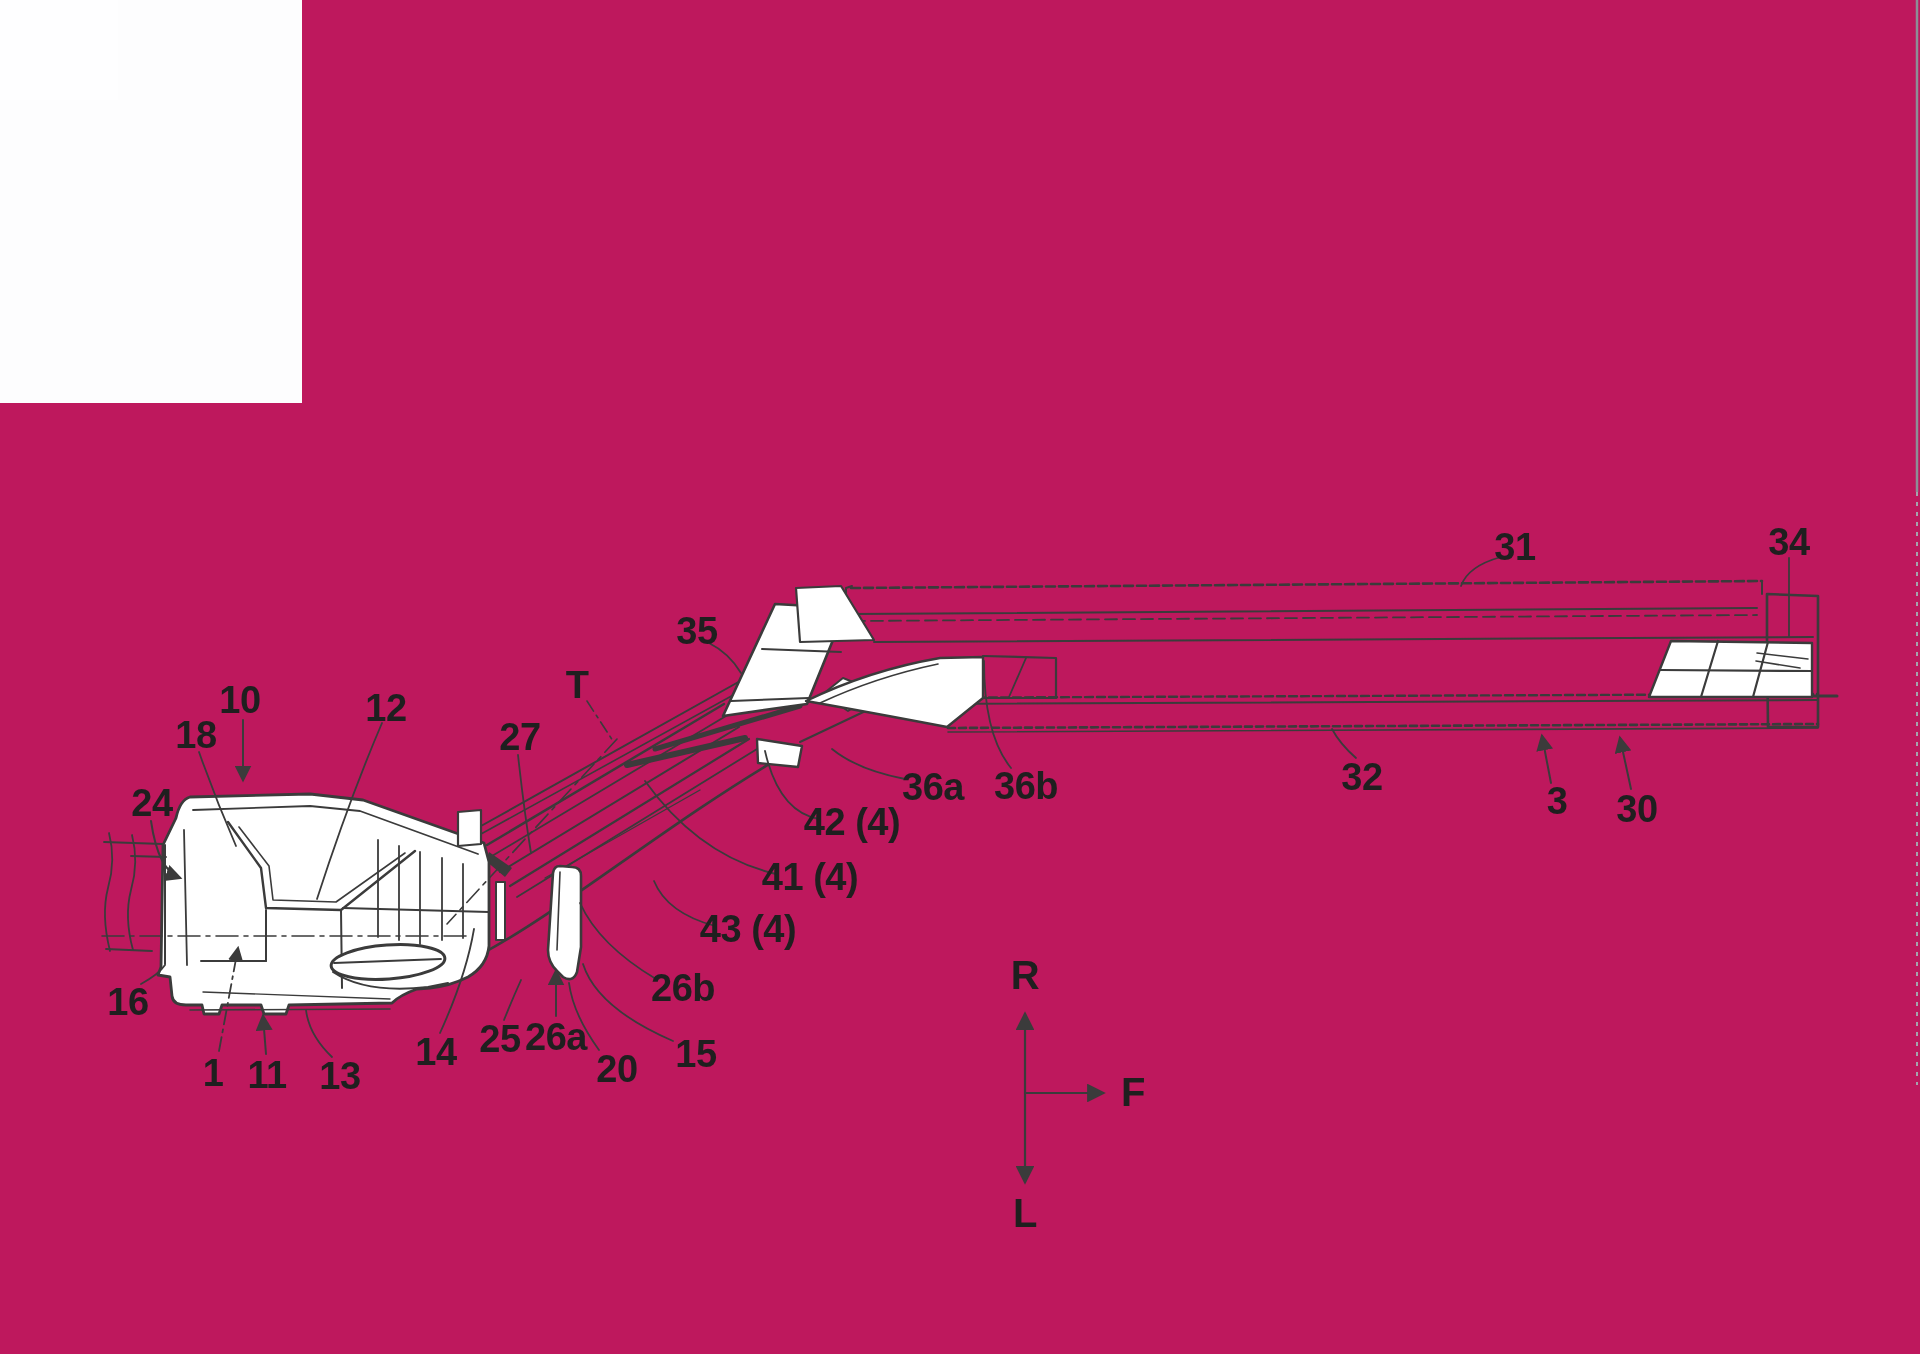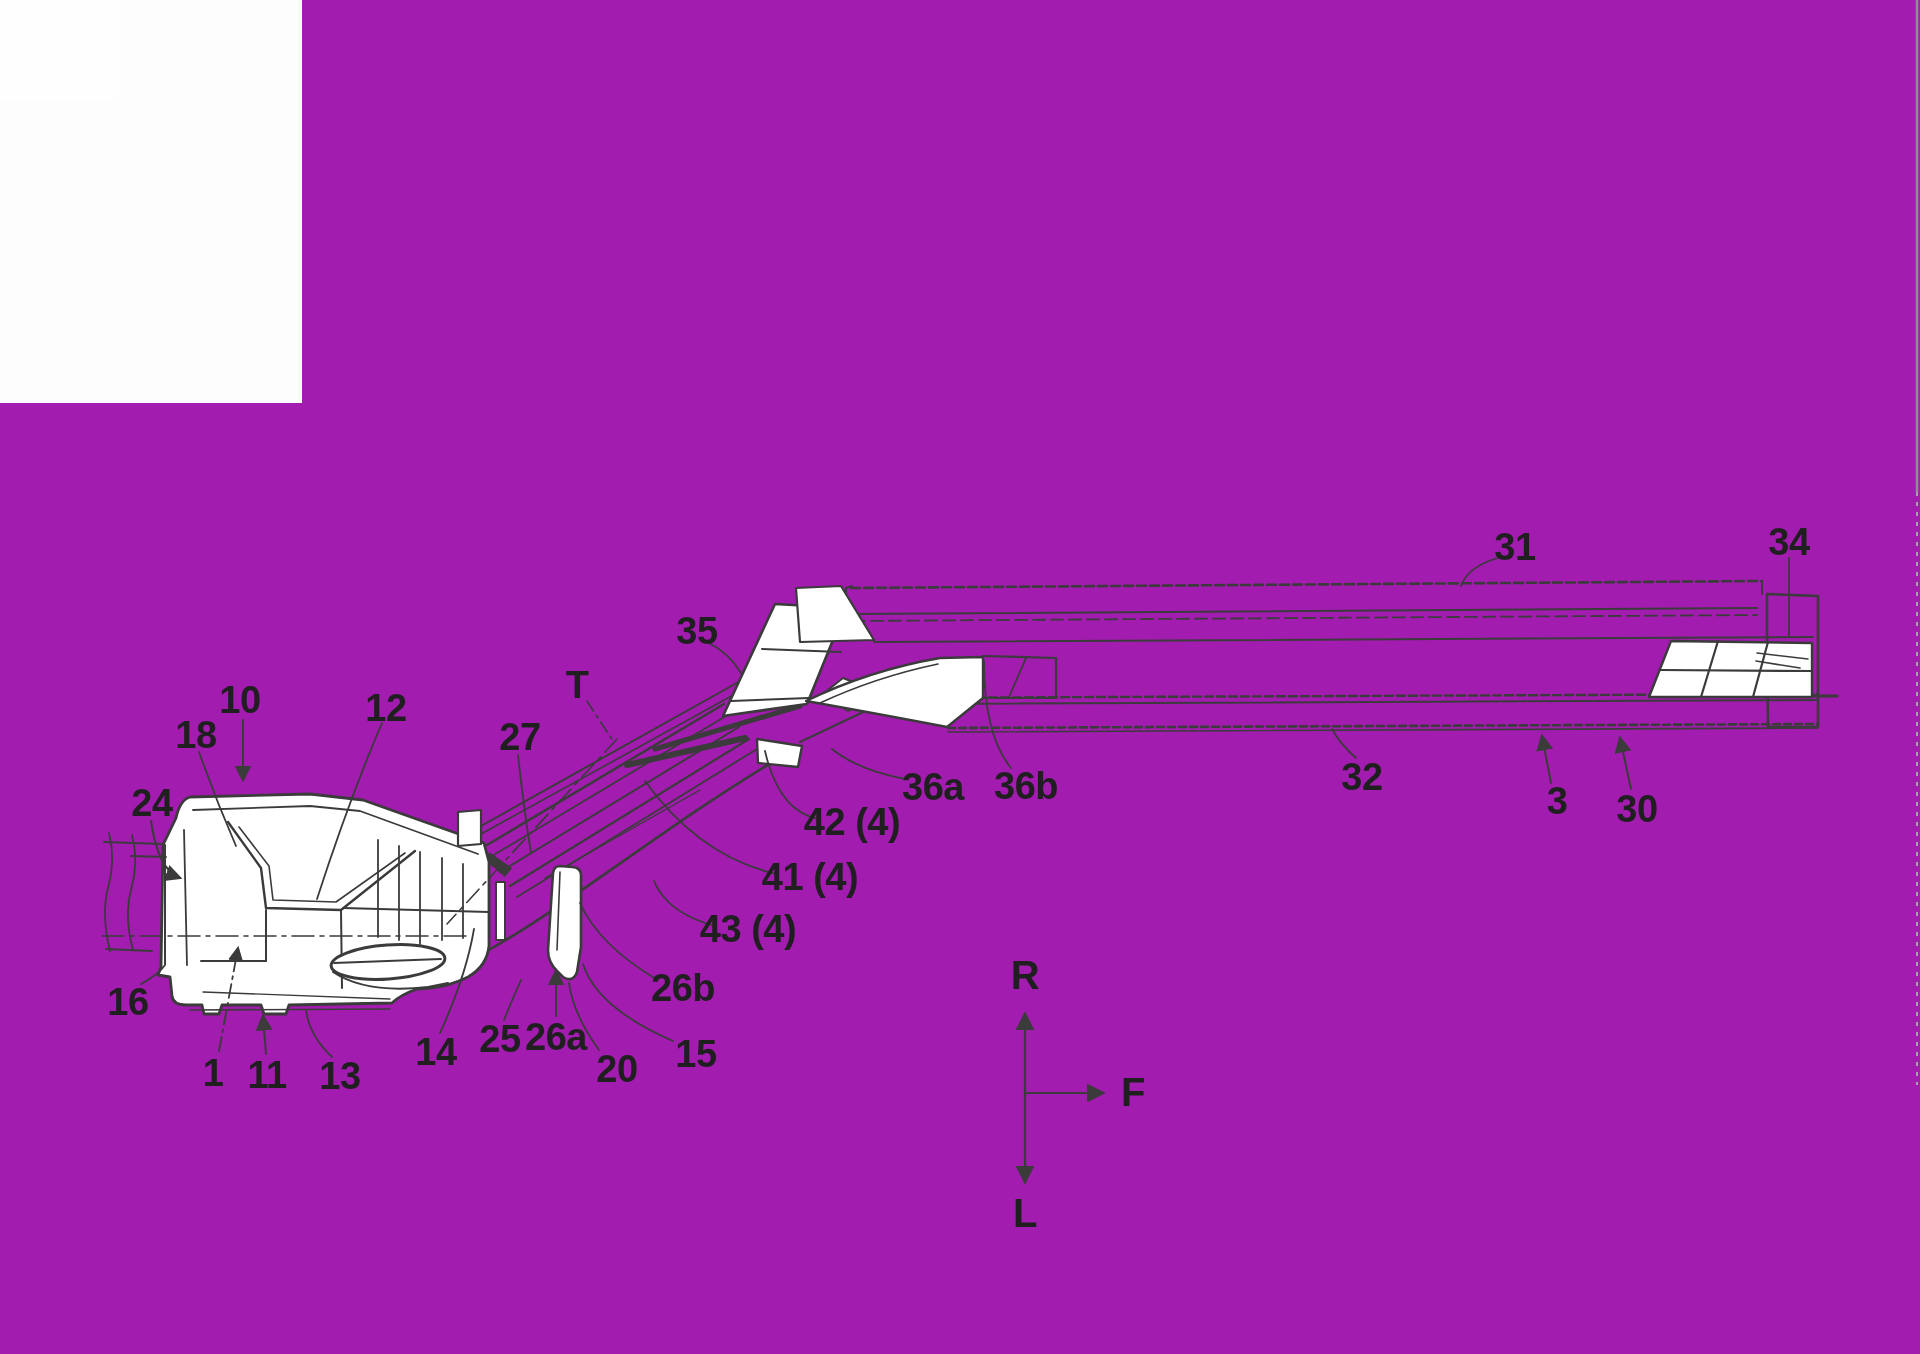--- a/index.html
+++ b/index.html
@@ -1,19 +1,19 @@
 <!DOCTYPE html>
 <html><head>
 <meta charset="utf-8">
 <style>
   html,body{margin:0;padding:0;background:#ffffff;}
   .stage{
     position:relative;
     width:1920px;height:1354px;
-    background:#a21caf;
+    background:#be185d;
     overflow:hidden;
     font-family:"Liberation Sans", sans-serif;
   }
   svg{position:absolute;left:0;top:0;}
   .ink{stroke:#3b3b3b;fill:none;stroke-linecap:round;stroke-linejoin:round;}
   .fillwhite{fill:#ffffff;}
   .label-text{
     font-family:"Liberation Sans", sans-serif;
     font-weight:bold;
     letter-spacing:-0.5px;

